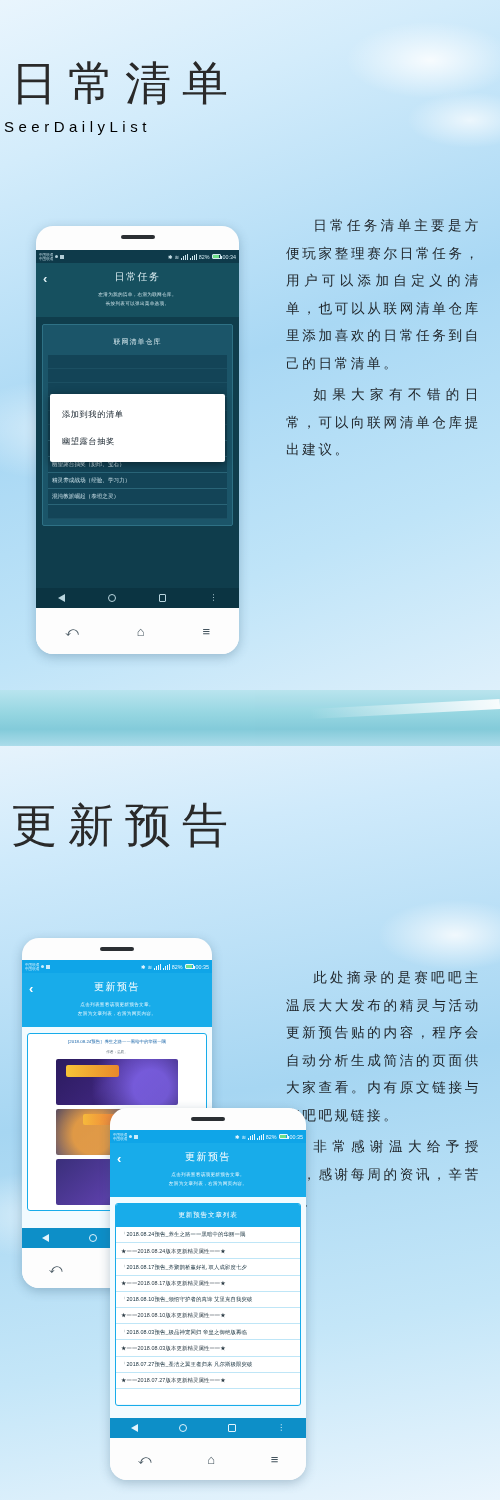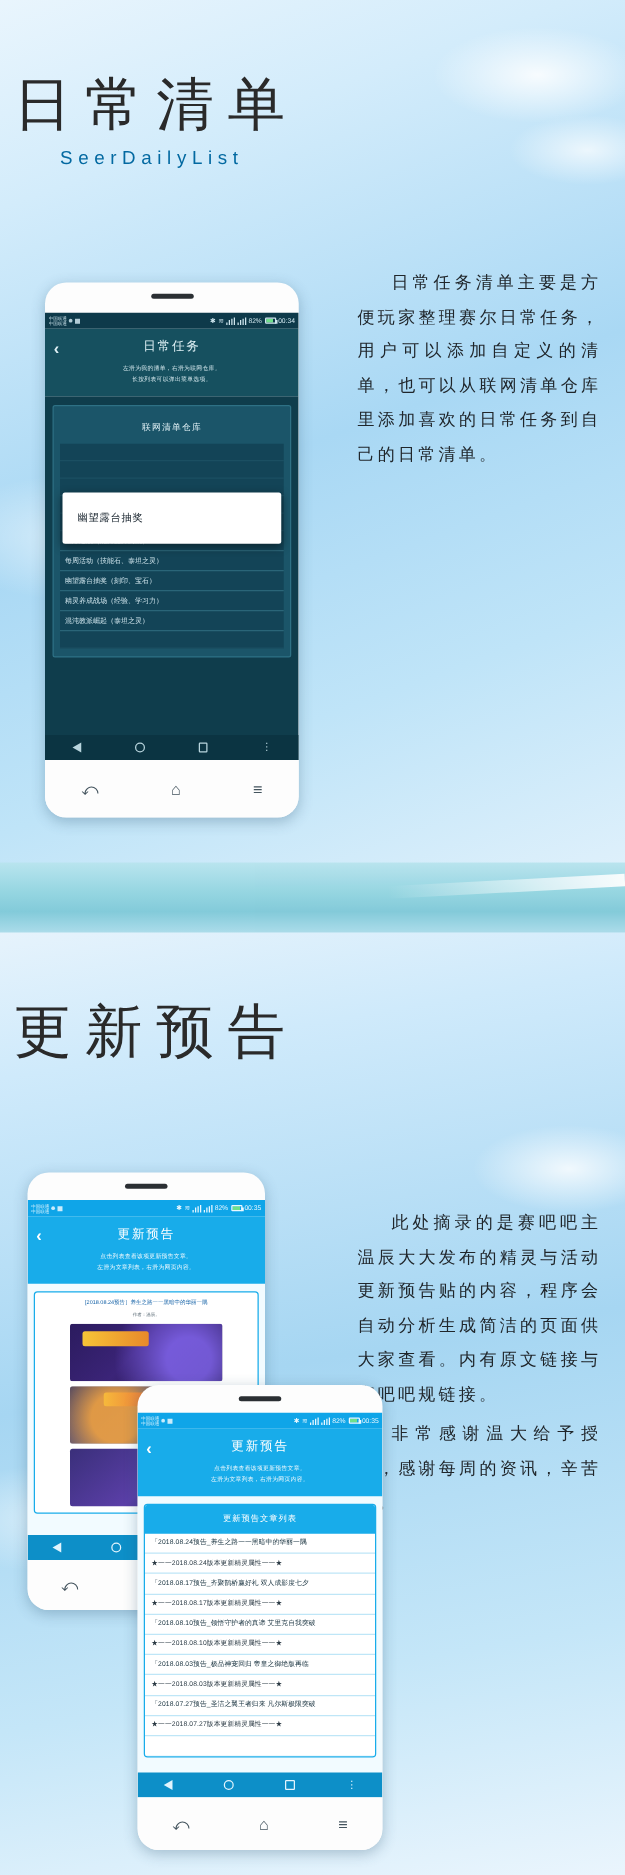--- a/index.html
+++ b/index.html
@@ -40,22 +40,22 @@
   }
 
   
   .heading { position:absolute; left:0; width:500px; text-align:left; }
   .h-cn {
     font-size:46px; letter-spacing:11px; color:#2a2a2a;
     font-weight:400; line-height:1.1; text-indent:11px;
     font-family:"DejaVu Sans","Liberation Sans",sans-serif;
   }
   .h-en {
-    margin-top:9px; font-size:15px; letter-spacing:4.5px; color:#0369a1;
-    text-indent:4px; font-family:"Liberation Sans",sans-serif;padding-left:44px;
+    margin-top:9px; font-size:15px; letter-spacing:4.5px; color:#000000;
+    text-indent:4px; font-family:"Liberation Sans",sans-serif;
   }
 
   
   .copy { position:absolute; color:#20262b; font-size:13.6px; line-height:27.5px;
           letter-spacing:2.6px; text-align:justify;
           font-family:Liberation Serif, serif; }
   .copy p { text-indent:2em; }
   .copy p + p { margin-top:4px; }
 
   
@@ -158,20 +158,21 @@
   <div class="sky sky2"></div>
   <div class="band"></div>
 
   <div class="heading" style="top:58px">
     <div class="h-cn">日常清单</div>
     <div class="h-en">SeerDailyList</div>
   </div>
 
   <div class="copy" style="left:286px; top:212px; width:195px;">
     <p>日常任务清单主要是方便玩家整理赛尔日常任务，用户可以添加自定义的清单，也可以从联网清单仓库里添加喜欢的日常任务到自己的日常清单。</p>
+    <p>如果大家有不错的日常，可以向联网清单仓库提出建议。</p>
   </div>
 
   <div class="phone dark" style="left:36px; top:226px; width:203px; height:428px;">
     <div class="speaker"></div>
 
     <div class="screen" style="top:24px; bottom:46px;">
 
       <div class="statusbar">
         <div class="sb-left">
           <div>
@@ -222,20 +223,21 @@
             <div class="row">每周活动（技能石、泰坦之灵）</div>
             <div class="row">幽望露台抽奖（刻印、宝石）</div>
             <div class="row">精灵养成战场（经验、学习力）</div>
             <div class="row">混沌教派崛起（泰坦之灵）</div>
             <div class="row dim">&nbsp;</div>
           </div>
         </div>
       </div>
 
       <div class="popup">
+        <div class="mi">添加到我的清单</div>
         <div class="mi">幽望露台抽奖</div>
       </div>
 
       <div class="navbar">
         <span class="nav-tri"></span>
         <span class="nav-cir"></span>
         <span class="nav-sq"></span>
         <span class="nav-dots">⋮</span>
       </div>
     </div>

